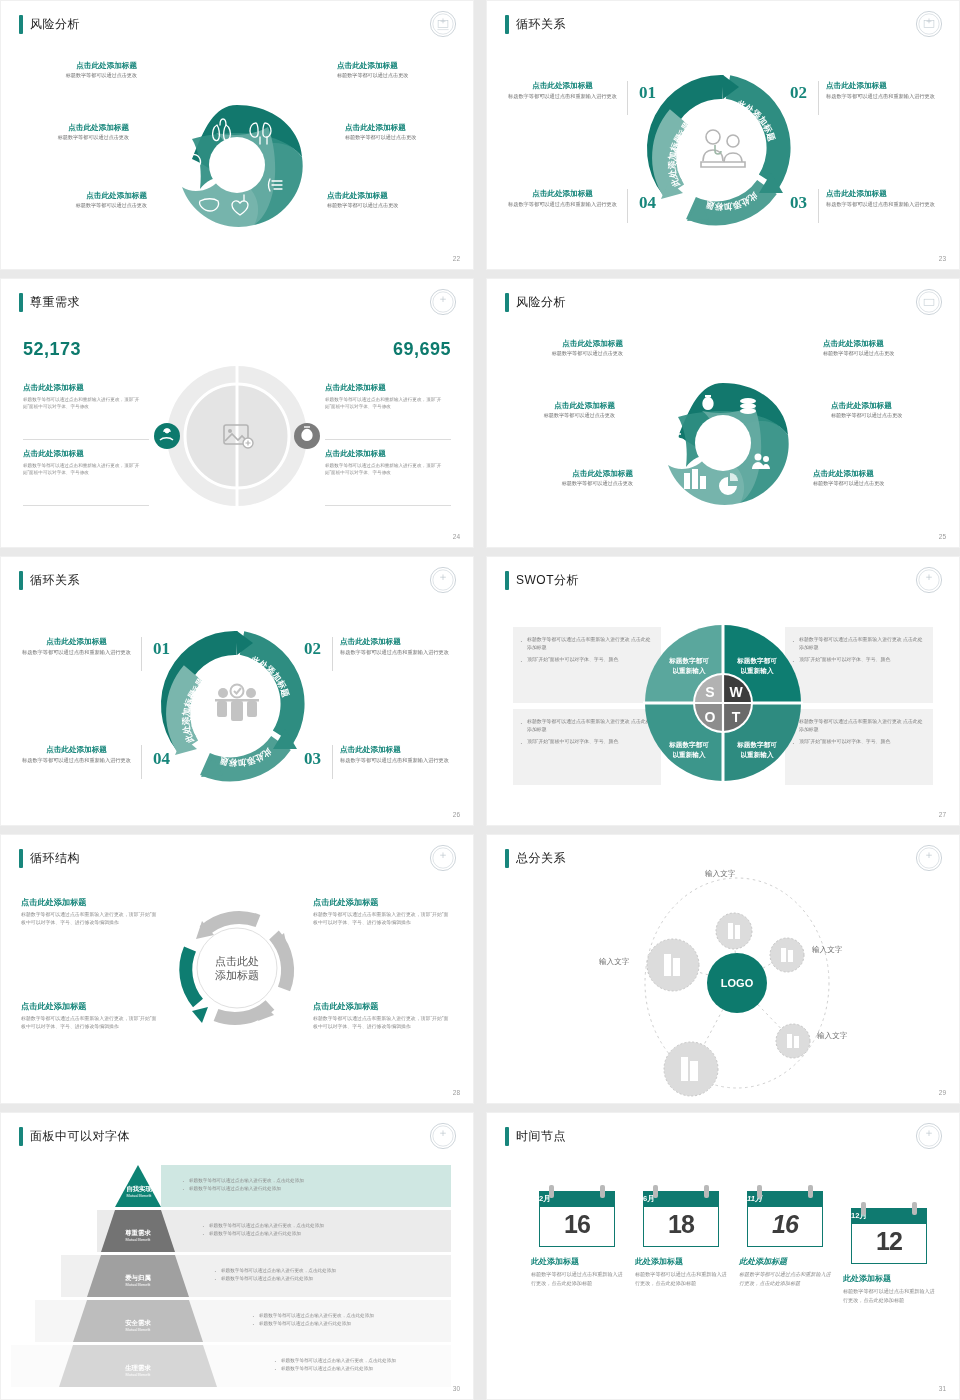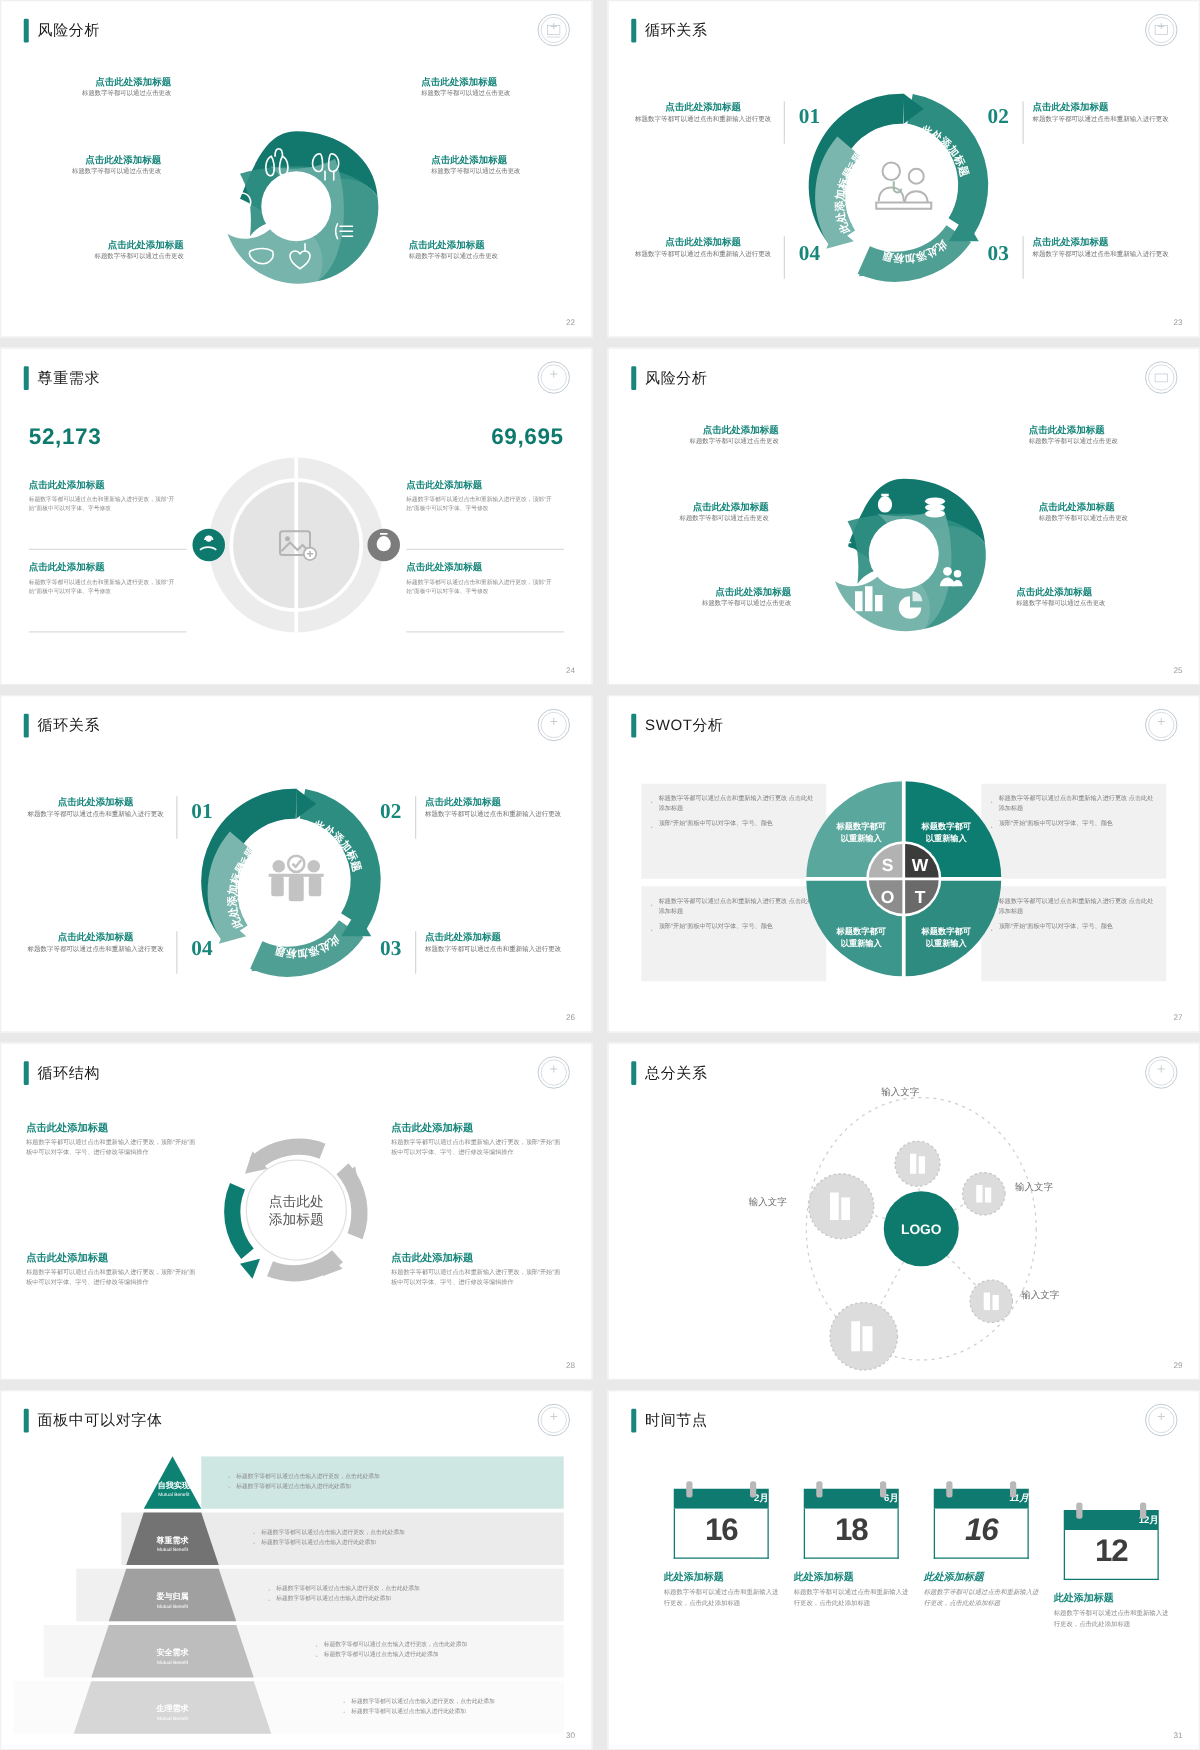--- a/index.html
+++ b/index.html
@@ -83,21 +83,21 @@
   .ms-row-txt { position:absolute; }
   .ms-row-txt li { list-style:none; position:relative; padding-left:8px; font-size:4.6px; color:#8a8a8a; line-height:1.8;}
   .ms-row-txt li:before { content:"·"; position:absolute; left:1px; top:-2px; font-size:8px; color:#a5a5a5;}
   .ms-lvl-lbl { position:absolute; text-align:center; }
   .ms-lvl-lbl .n { font-size:6.4px; font-weight:bold; display:block; line-height:1.2;}
   .ms-lvl-lbl .e { font-size:3.9px; display:block; line-height:1.3; }
 
   
   .cal-col { position:absolute; width:92px; }
   .cal-card { position:relative; width:76px; margin:0 auto; }
-  .cal-hd { background:#0f7a70; color:#fff; font-size:7.6px; font-weight:bold; text-align:right; padding:3px 0 3px; }
+  .cal-hd { background:#0f7a70; color:#fff; font-size:7.6px; font-weight:bold; text-align:left; padding:3px 0 3px; }
   .cal-bd { border:1.3px solid #0f7a70; border-top:none; background:#fff; text-align:center; padding:5px 0 9px;}
   .cal-day { font-size:25px; font-weight:bold; color:#3d3d3d; line-height:1; letter-spacing:-1px;}
   .cal-ring { position:absolute; top:-6px; width:5px; height:13px; background:#b9b9b9; border-radius:2px; }
   .cal-t { font-size:8px; font-weight:bold; color:#17867b; display:block; margin-top:9px; }
   .cal-d { font-size:5.1px; color:#8a8a8a; line-height:1.7; display:block; margin-top:3px;}
 </style>
 </head>
 <body>
 
 <div class="grid">

